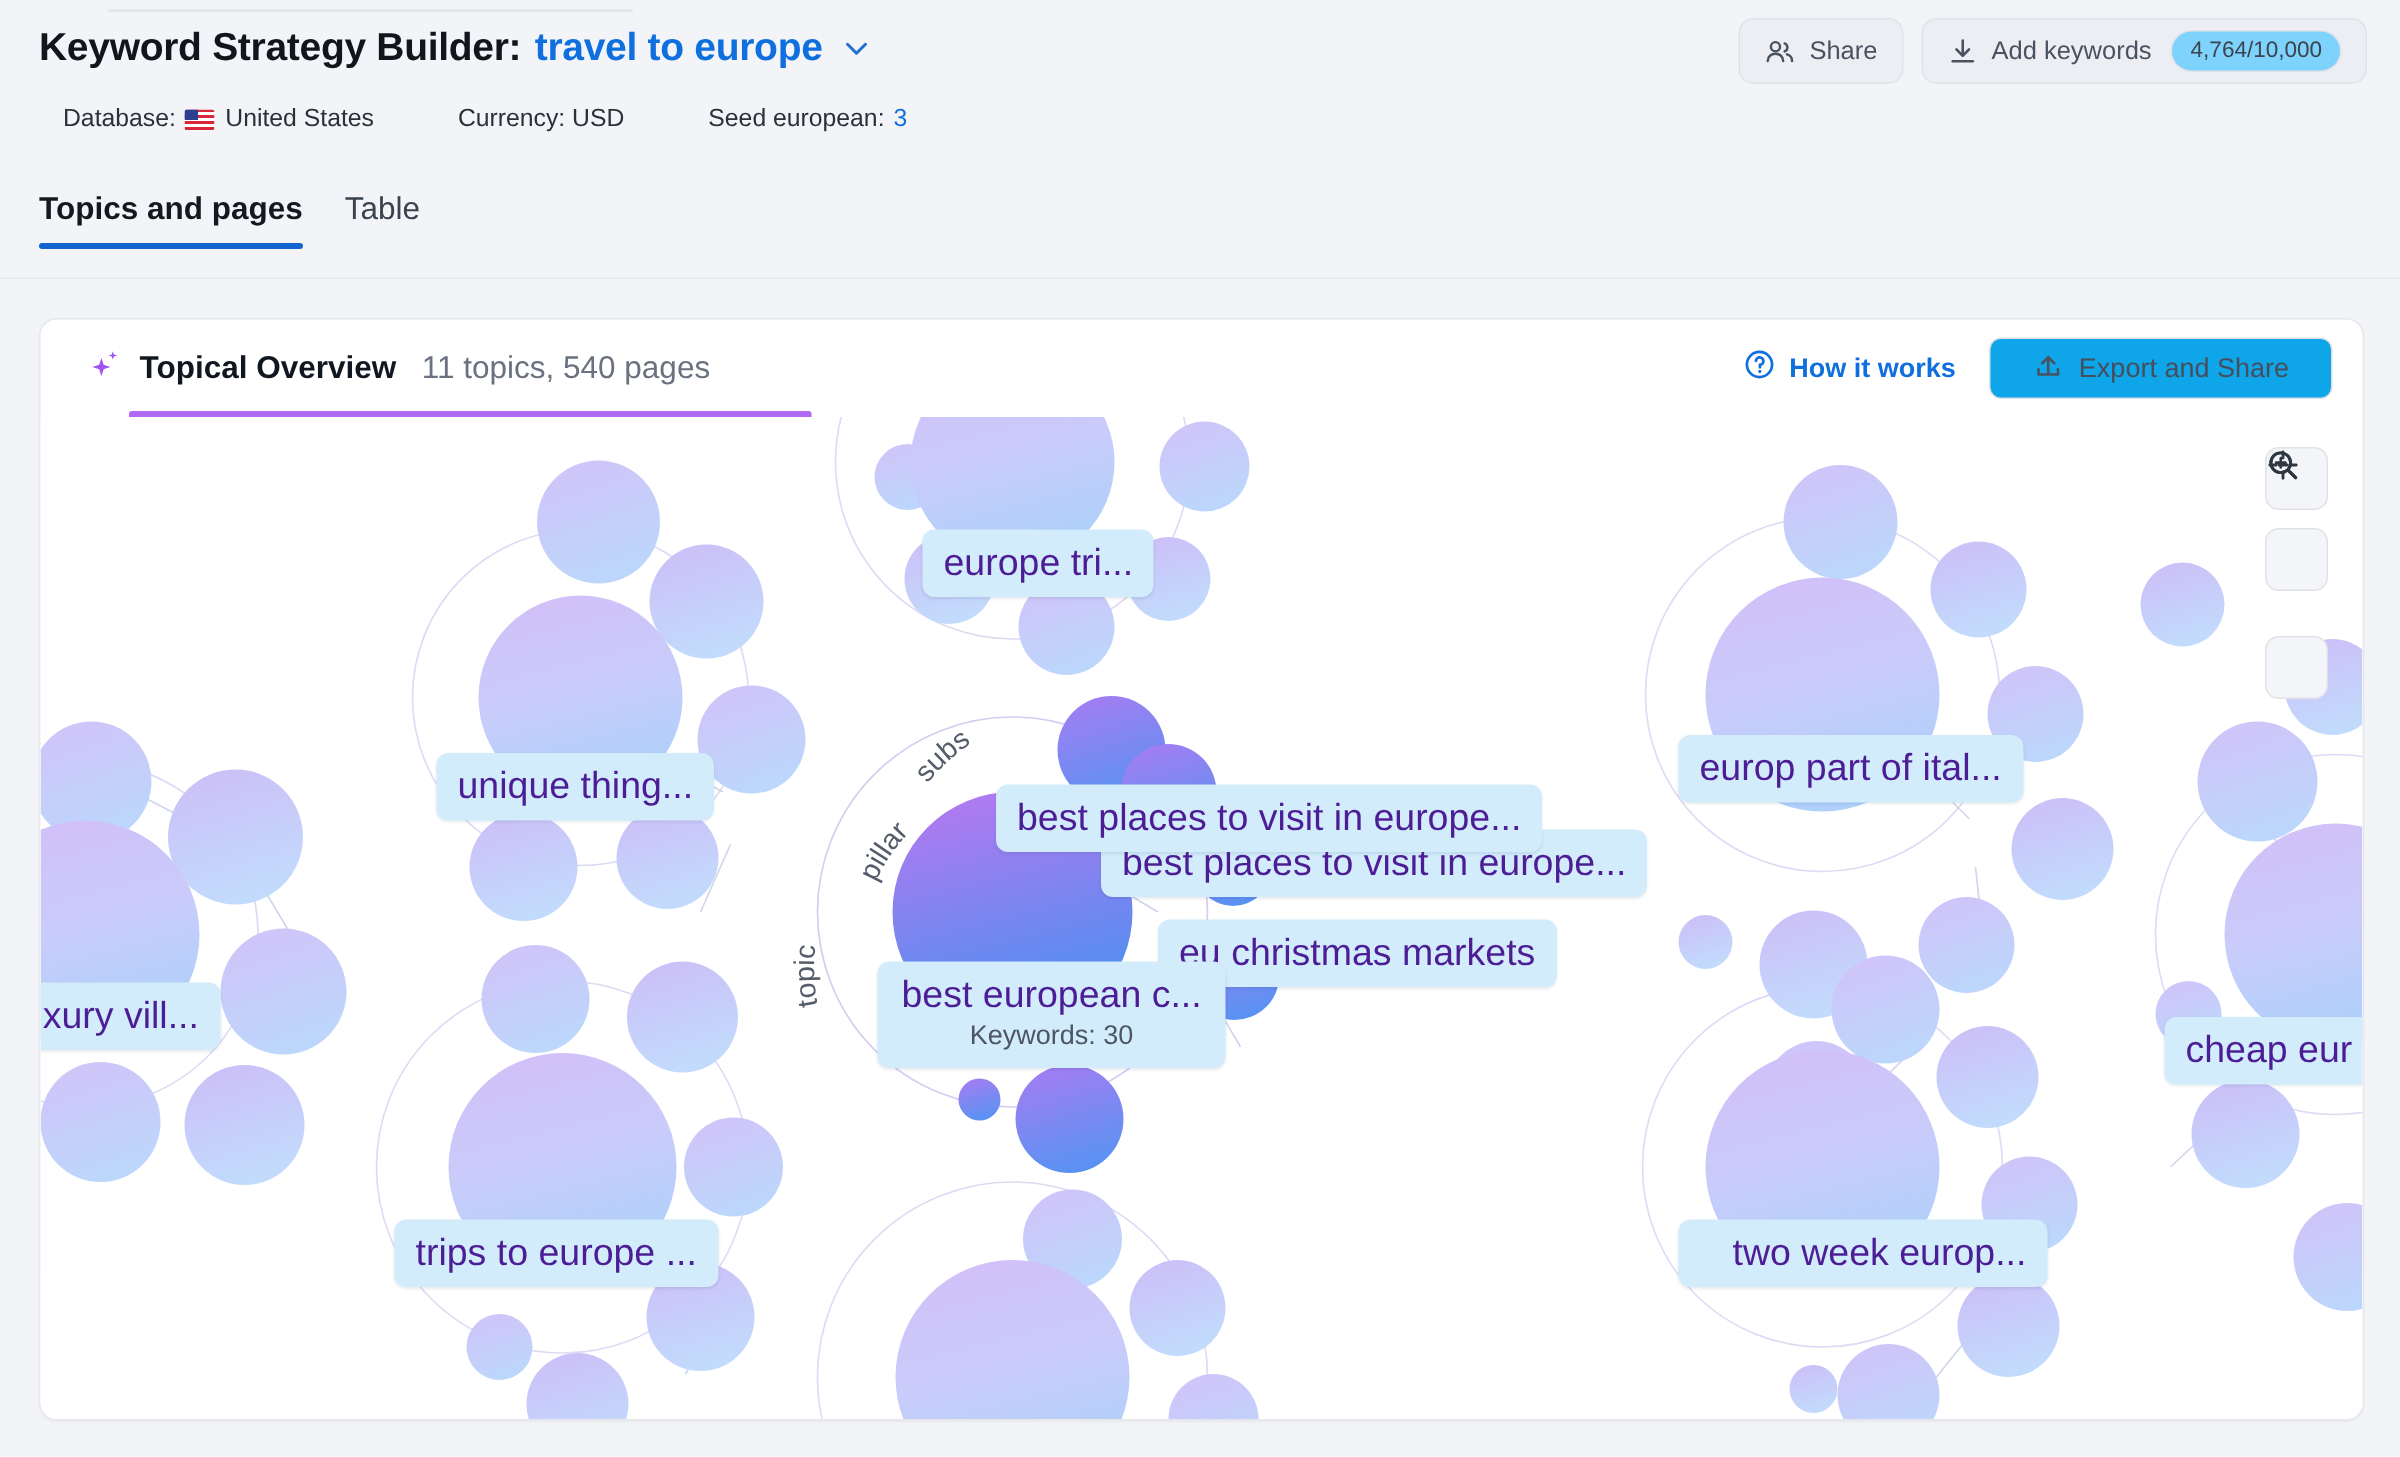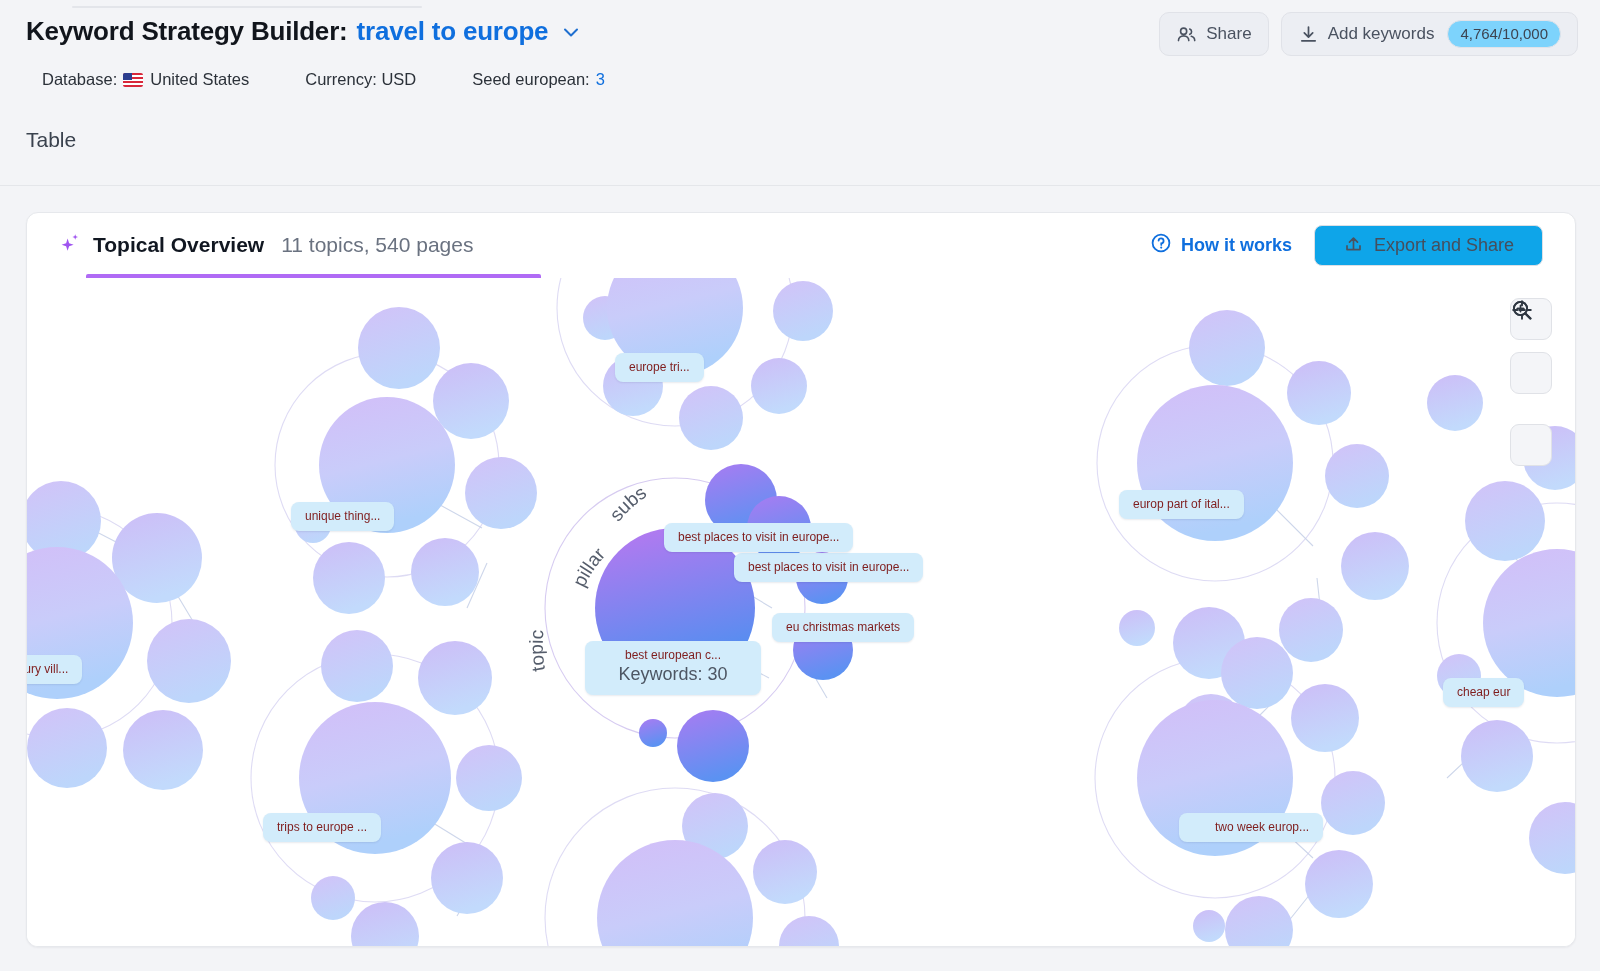--- a/index.html
+++ b/index.html
@@ -46,34 +46,34 @@
   .tabs-rule{position:absolute;left:0;top:185px;width:1600px;height:1px;background:#e4e6ea;}
 
   
   .card{position:absolute;left:26px;top:212px;width:1548px;height:733px;background:#fff;
         border:1px solid #e6e8ec;border-radius:12px;box-shadow:0 1px 2px rgba(20,25,40,.05);overflow:hidden;}
   .card-head{position:relative;height:65px;border-bottom:1px solid #eceef1;}
   .card-title{position:absolute;left:32px;top:18px;display:flex;align-items:center;gap:10px;}
   .spark{color:#9f54f0;display:block;}
   .ct-strong{font-size:21px;font-weight:bold;color:#111721;}
   .ct-sub{font-size:21px;color:#6a7280;margin-left:7px;}
-  .card-head-right{position:absolute;right:32px;top:12px;display:flex;align-items:center;gap:22px;}
+  .card-head-right{position:absolute;right:20px;top:12px;display:flex;align-items:center;gap:22px;}
   .howit{display:flex;align-items:center;gap:9px;color:#0f6fde;font-size:18px;font-weight:bold;cursor:pointer;}
   .exp-btn{display:flex;align-items:center;gap:10px;height:41px;padding:0 28px;border:1px solid #dcdfe5;
            background:#0ea5e9;border-radius:8px;font-size:18px;color:#464e5c;cursor:pointer;box-sizing:border-box;}
   .progress{position:absolute;left:59px;bottom:-4px;width:455px;height:8px;background:#b06bf5;border-radius:2px;}
 
   
   .canvas{position:absolute;left:0;top:65px;width:1548px;height:668px;overflow:hidden;background:#fff;}
   .canvas svg{position:absolute;left:0;top:0;}
 
   
   .glabel{position:absolute;background:#d2ecfb;border-radius:8px;padding:7px 14px;box-sizing:border-box;
           box-shadow:0 1px 2px rgba(30,50,90,.10);white-space:nowrap;cursor:pointer;}
-  .glabel .t{font-size:12px;color:#7f1d1d;line-height:1.25;}
+  .glabel .t{font-size:25px;color:#4c1d95;line-height:1.25;text-align:right;}
   .glabel .t2{font-size:18px;color:#4d5663;line-height:1.3;text-align:center;}
   .glabel.two{text-align:center;padding:7px 16px 9px;}
 
   
   .zoomctl{position:absolute;right:23px;top:20px;display:flex;flex-direction:column;gap:12px;}
   .zbtn{width:42px;height:42px;border:1px solid #e0e2e7;background:#f4f5f8;border-radius:9px;
         display:flex;align-items:center;justify-content:center;cursor:pointer;box-sizing:border-box;}
   .zbtn.sep{margin-top:18px;}
   .zbtn svg{display:block;}
 </style>
@@ -134,20 +134,21 @@
             <path d="M4 17.6h14" fill="none" stroke="#4a5260" stroke-width="1.8" stroke-linecap="round"></path>
           </svg>
         </span>
         <span>Add keywords</span>
         <span class="badge-pill">4,764/10,000</span>
       </button>
     </div>
   </div>
 
   <div class="tabs">
+    <div class="tab active">Topics and pages</div>
     <div class="tab">Table</div>
   </div>
   <div class="tabs-rule"></div>
 
   <div class="card">
 
     <div class="card-head">
       <div class="card-title">
         <span class="spark">
           <svg width="24" height="24" viewBox="0 0 24 24">
@@ -368,21 +369,21 @@
       <div class="glabel" style="left:1416px;top:400px;">
         <div class="t">cheap eur</div>
       </div>
       <div class="glabel two" style="left:558px;top:363px;min-width:176px;">
         <div class="t">best european c...</div>
         <div class="t2">Keywords: 30</div>
       </div>
       <div class="glabel" style="left:236px;top:535px;">
         <div class="t">trips to europe ...</div>
       </div>
-      <div class="glabel" style="left:1152px;top:535px;padding-left:36px;">
+      <div class="glabel" style="left:1092px;top:535px;padding-left:36px;">
         <div class="t">two week europ...</div>
       </div>
 
       <div class="zoomctl">
         <div class="zbtn">
           <span>
             <svg width="24" height="24" viewBox="0 0 24 24">
               <circle cx="10.5" cy="10.5" r="6.6" fill="none" stroke="#2f3742" stroke-width="1.9"></circle>
               <path d="M15.4 15.4 L20.4 20.4" stroke="#2f3742" stroke-width="2.1" stroke-linecap="round"></path>
               <path d="M10.5 7.4v6.2M7.4 10.5h6.2" stroke="#2f3742" stroke-width="1.7" stroke-linecap="round"></path>

